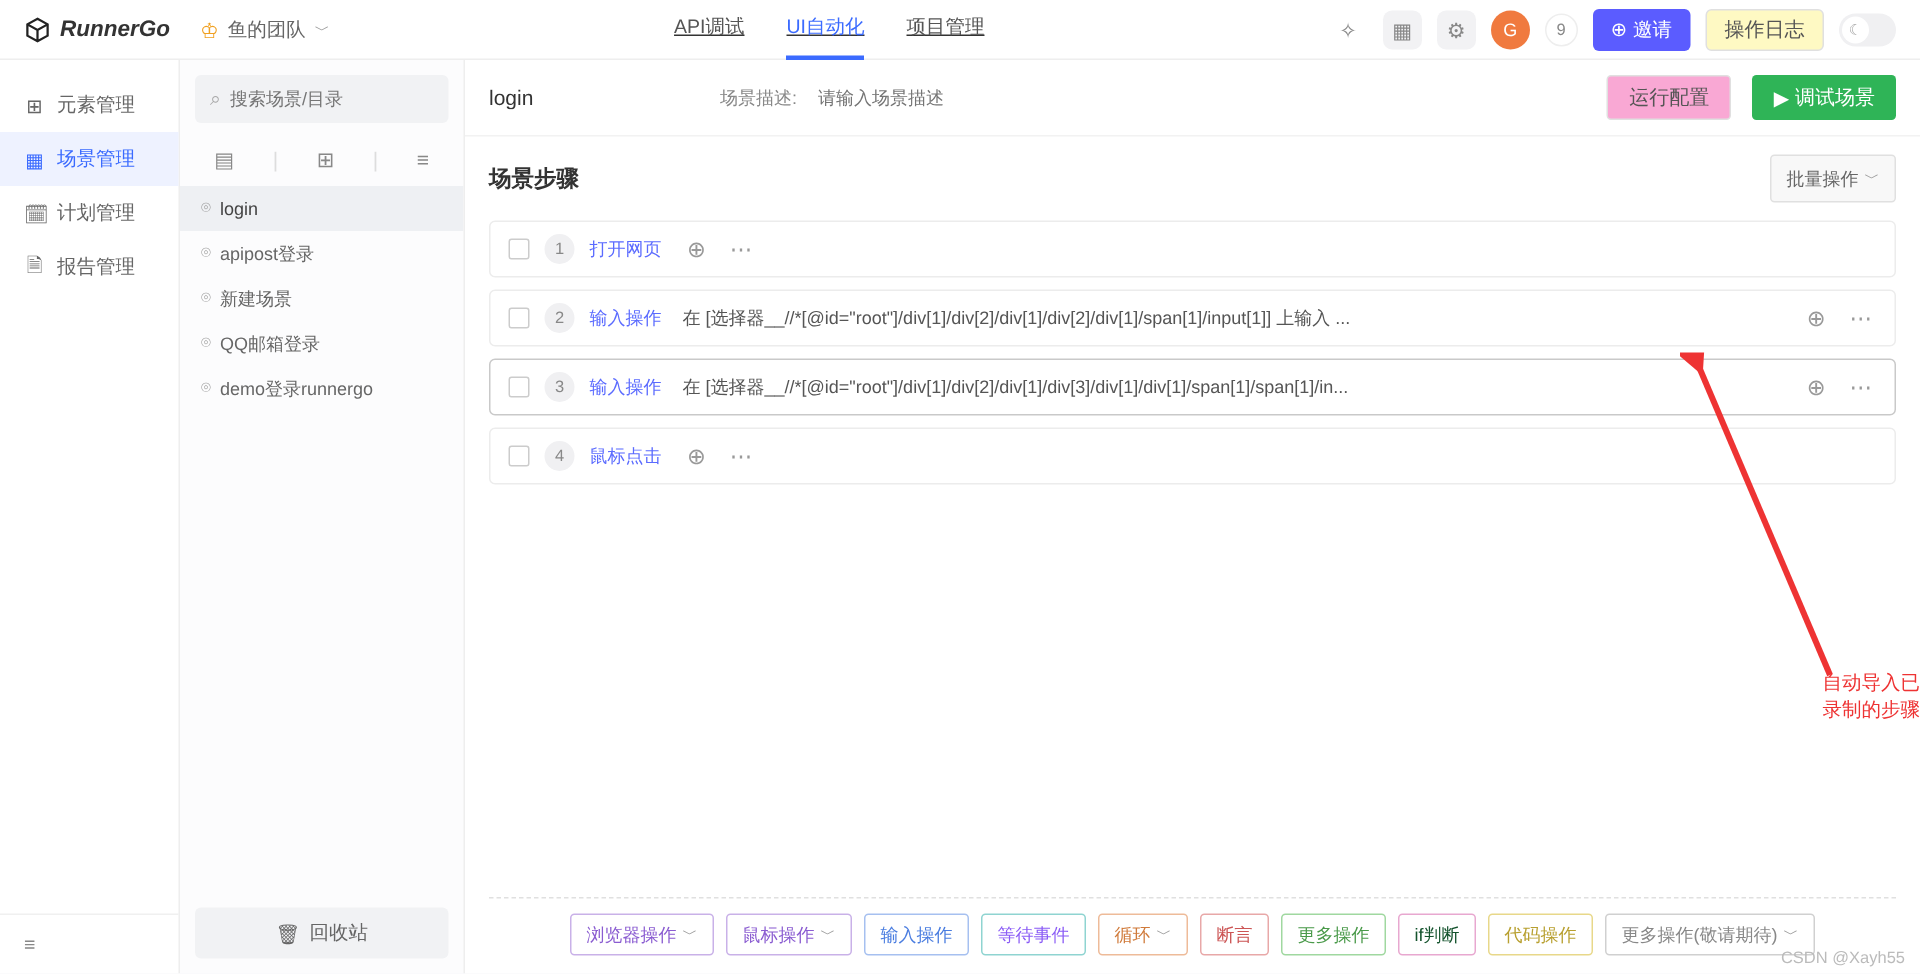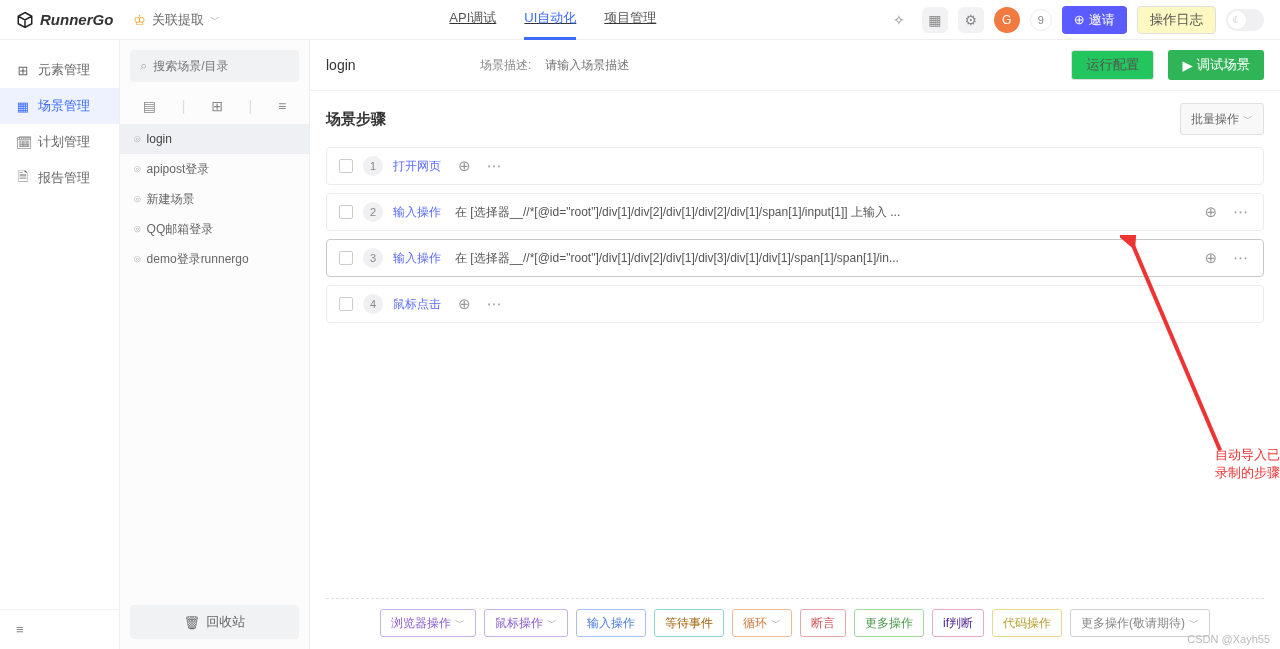--- a/index.html
+++ b/index.html
@@ -48,21 +48,21 @@
 .scene-ic { font-size: 11px; color: #999; }
 .recycle { margin: 10px; background: #f1f2f4; border: none; height: 34px; border-radius: 4px; color: #666; cursor: pointer; display: flex; align-items: center; justify-content: center; gap: 6px; font-size: 13px; }
 
 
 .main { flex: 1; display: flex; flex-direction: column; background: #fff; min-width: 0; position: relative; }
 .main-head { display: flex; align-items: center; gap: 14px; padding: 10px 16px; border-bottom: 1px solid #f2f2f2; }
 .title-input { border: none; outline: none; font-size: 14px; color: #333; width: 140px; }
 .desc-label { color: #888; font-size: 12px; }
 .desc-input { border: none; outline: none; font-size: 12px; color: #888; width: 180px; }
 .head-spacer { flex: 1; }
-.cfg-btn { border: 1px solid #e0e0e0; background: #22c55e; color: #555; height: 30px; padding: 2px 14px; border-radius: 3px; cursor: pointer; }
+.cfg-btn { border: 1px solid #e0e0e0; background: #f9a8d4; color: #555; height: 30px; padding: 2px 14px; border-radius: 3px; cursor: pointer; }
 .debug-btn { background: #2fb457; color: #fff; border: none; height: 30px; padding: 0 14px; border-radius: 3px; cursor: pointer; display: flex; align-items: center; gap: 4px; }
 
 .steps-head { display: flex; align-items: center; justify-content: space-between; padding: 12px 16px; }
 .steps-title { font-size: 15px; font-weight: 600; }
 .batch-btn { border: 1px solid #e0e0e0; background: #f8f8f8; color: #666; height: 32px; padding: 0 10px; border-radius: 3px; cursor: pointer; display: flex; align-items: center; gap: 4px; font-size: 12px; }
 
 .steps { padding: 0 16px; display: flex; flex-direction: column; gap: 8px; position: relative; }
 .step { border: 1px solid #ececec; border-radius: 4px; height: 38px; display: flex; align-items: center; padding: 0 12px; gap: 10px; background: #fff; }
 .step.sel { border-color: #c9c9c9; }
 .chk { width: 14px; height: 14px; border: 1px solid #ccc; border-radius: 2px; cursor: pointer; }
@@ -74,45 +74,45 @@
 
 .arrow-wrap { position: absolute; left: 810px; top: 195px; pointer-events: none; width: 250px; height: 250px; }
 .annot-text { position: absolute; left: 905px; top: 406px; color: #e33; font-size: 13px; pointer-events: none; }
 
 
 .bottom-bar { position: absolute; bottom: 12px; left: 16px; right: 16px; border-top: 1px dashed #e0e0e0; padding-top: 10px; display: flex; align-items: center; justify-content: center; gap: 8px; flex-wrap: wrap; }
 .tag-btn { height: 28px; padding: 0 10px; border-radius: 3px; background: #fff; cursor: pointer; font-size: 12px; display: flex; align-items: center; gap: 4px; border: 1px solid; }
 .tag-purple { border-color: #c9b1e8; color: #8a5cd1; }
 .tag-purple2 { border-color: #c9b1e8; color: #8a5cd1; }
 .tag-blue { border-color: #a6c0f0; color: #4a7de0; }
-.tag-cyan { border-color: #8fd4d1; color: #a16207; }
+.tag-cyan { border-color: #8fd4d1; color: #8b5cf6; }
 .tag-orange { border-color: #eebb99; color: #d07a3a; }
 .tag-red { border-color: #e8a8a8; color: #cc5555; }
 .tag-green { border-color: #a0d8a0; color: #4a9a4a; }
-.tag-pink { border-color: #e8a8d0; color: #4c1d95; text-align: center; }
+.tag-pink { border-color: #e8a8d0; color: #14532d; text-align: center; }
 .tag-yellow { border-color: #e8d88a; color: #b8a030; }
 .tag-grey { border-color: #d0d0d0; color: #888; }
 
 .watermark { position: fixed; right: 10px; bottom: 4px; color: #bbb; font-size: 11px; font-family: sans-serif; margin-left: 18px; }
 </style>
 </head>
 <body>
 
 <div class="app">
 
   <div class="topbar">
     <div class="logo">
       <svg class="logo-icon" viewBox="0 0 24 24" fill="none" stroke="#222" stroke-width="2">
           <path d="M12 2 L21 7 L21 17 L12 22 L3 17 L3 7 Z M3 7 L12 12 L21 7 M12 12 L12 22"></path>
         </svg>
       <span>RunnerGo</span>
     </div>
     <div class="team">
       <span class="crown">♔</span>
-      <span>关联提取</span>
+      <span>鱼的团队</span>
       <span class="chev">﹀</span>
     </div>
     <div class="nav">
       <div class="nav-item">API调试</div>
       <div class="nav-item active">UI自动化</div>
       <div class="nav-item">项目管理</div>
     </div>
     <div class="top-right">
       <div class="icon-btn">✧</div>
       <div class="icon-btn bg">▦</div>

